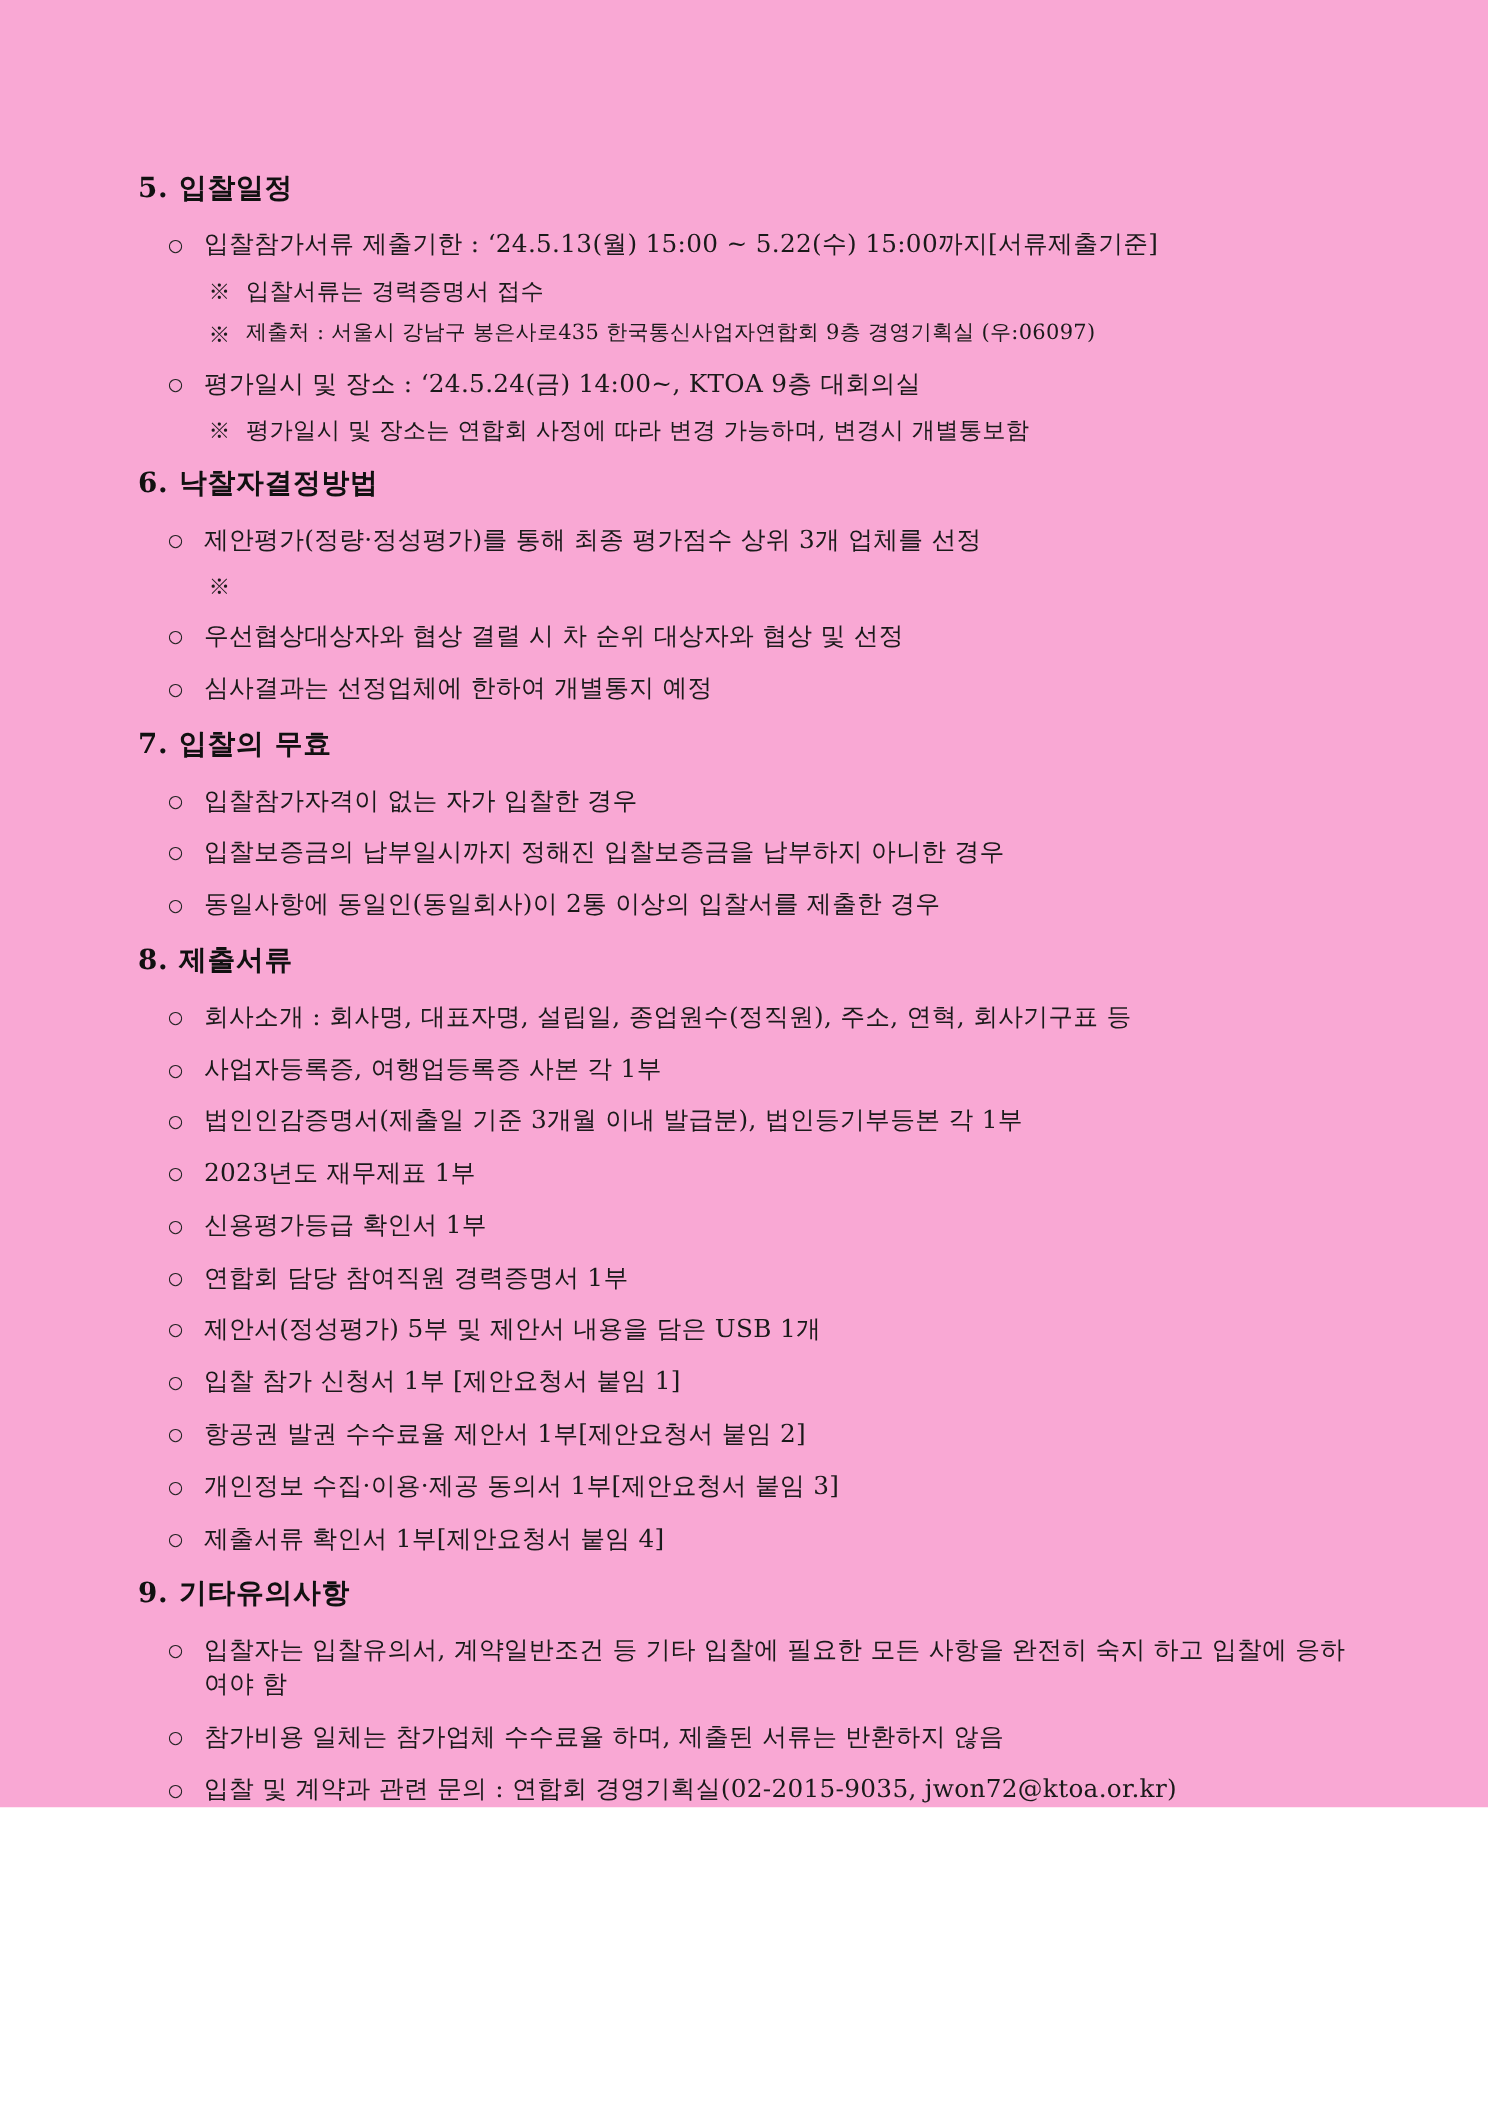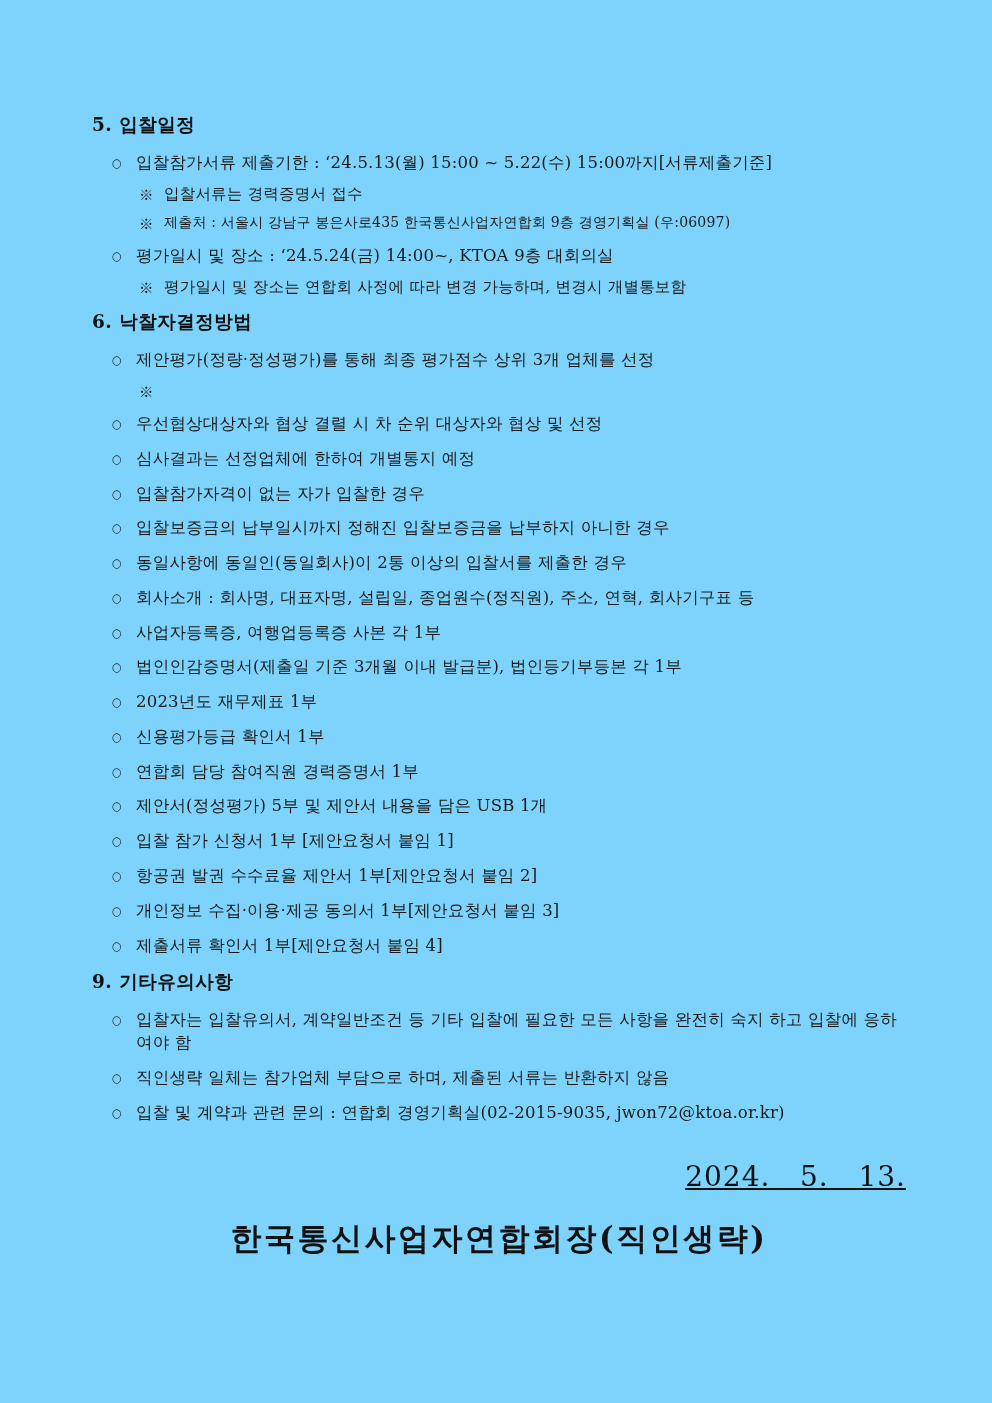--- a/index.html
+++ b/index.html
@@ -4,23 +4,23 @@
 <style>
   * { margin: 0; padding: 0; box-sizing: border-box; }
   html, body { background: #ffffff; }
   body {
     font-family: "DejaVu Serif", "Liberation Serif", serif;
     color: #1a1a1a;
   }
   .page {
     position: relative;
     width: 992px;
-    height: 1403px;
+    height: 1205px;
     margin: 0 auto;
-    background: #7dd3fc;
+    background: #f9a8d4;
     padding: 112px 86px 40px 92px;
     overflow: hidden;
   }
   .doc-section { }
   .doc-section:first-child { margin-top: 0; }
   .section-title {
     font-size: 18.5px;
     font-weight: bold;
     letter-spacing: 0.5px;
     margin-bottom: 15px;
@@ -118,34 +118,36 @@
         <div class="item bullet">
           <span class="marker">○</span>
           <span class="text">우선협상대상자와 협상 결렬 시 차 순위 대상자와 협상 및 선정</span>
         </div>
         <div class="item bullet">
           <span class="marker">○</span>
           <span class="text">심사결과는 선정업체에 한하여 개별통지 예정</span>
         </div>
       </section>
       <section class="doc-section">
+        <h2 class="section-title">7. 입찰의 무효</h2>
         <div class="item bullet">
           <span class="marker">○</span>
           <span class="text">입찰참가자격이 없는 자가 입찰한 경우</span>
         </div>
         <div class="item bullet">
           <span class="marker">○</span>
           <span class="text">입찰보증금의 납부일시까지 정해진 입찰보증금을 납부하지 아니한 경우</span>
         </div>
         <div class="item bullet">
           <span class="marker">○</span>
           <span class="text">동일사항에 동일인(동일회사)이 2통 이상의 입찰서를 제출한 경우</span>
         </div>
       </section>
       <section class="doc-section">
+        <h2 class="section-title">8. 제출서류</h2>
         <div class="item bullet">
           <span class="marker">○</span>
           <span class="text">회사소개 : 회사명, 대표자명, 설립일, 종업원수(정직원), 주소, 연혁, 회사기구표 등</span>
         </div>
         <div class="item bullet">
           <span class="marker">○</span>
           <span class="text">사업자등록증, 여행업등록증 사본 각 1부</span>
         </div>
         <div class="item bullet">
           <span class="marker">○</span>
@@ -185,21 +187,21 @@
         </div>
       </section>
       <section class="doc-section">
         <h2 class="section-title">9. 기타유의사항</h2>
         <div class="item bullet">
           <span class="marker">○</span>
           <span class="text">입찰자는 입찰유의서, 계약일반조건 등 기타 입찰에 필요한 모든 사항을 완전히 숙지 하고 입찰에 응하여야 함</span>
         </div>
         <div class="item bullet">
           <span class="marker">○</span>
-          <span class="text">직인생략 일체는 참가업체 부담으로 하며, 제출된 서류는 반환하지 않음</span>
+          <span class="text">참가비용 일체는 참가업체 수수료율 하며, 제출된 서류는 반환하지 않음</span>
         </div>
         <div class="item bullet">
           <span class="marker">○</span>
           <span class="text">입찰 및 계약과 관련 문의 : 연합회 경영기획실(02-2015-9035, jwon72@ktoa.or.kr)</span>
         </div>
       </section>
     </div>
   <div class="doc-footer">
     <div class="doc-date">2024.   5.   13.</div>
     <div class="doc-signature">한국통신사업자연합회장(직인생략)</div>

